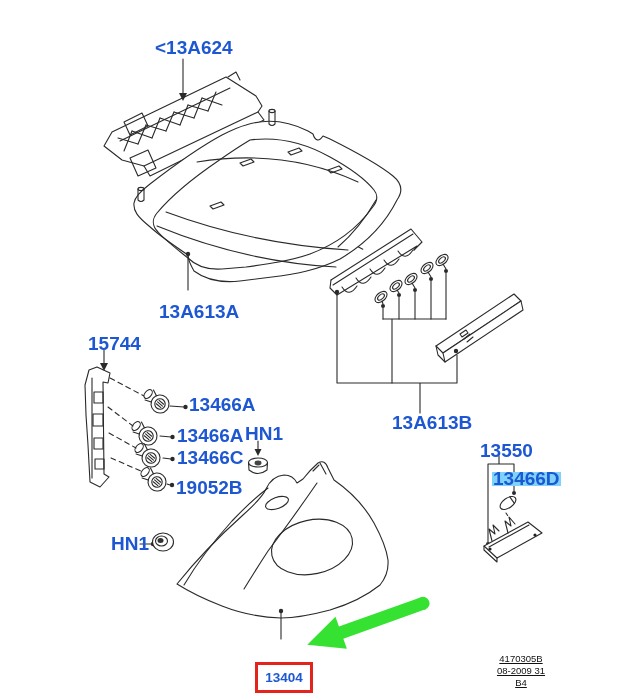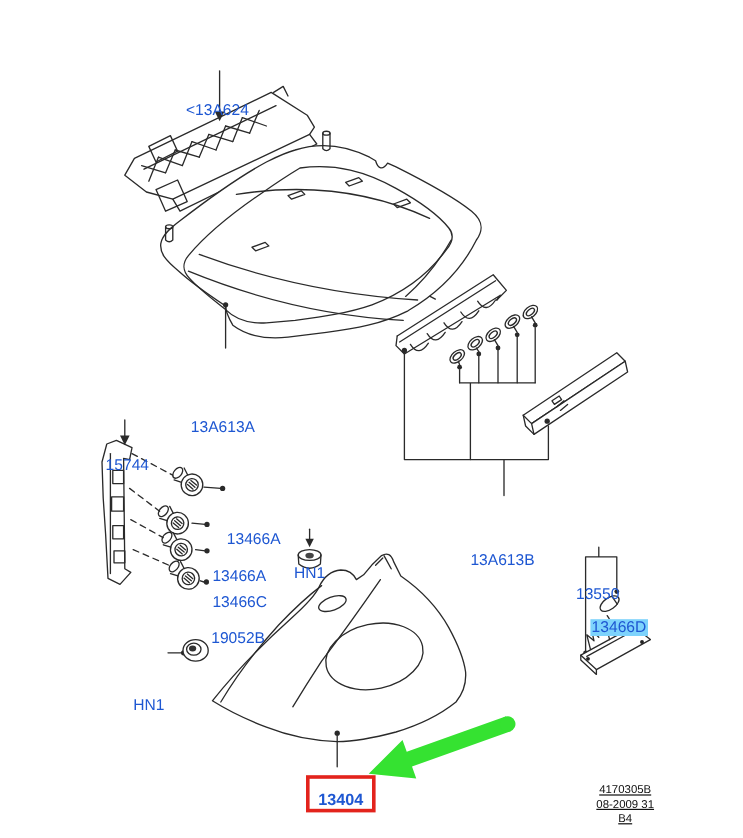--- a/index.html
+++ b/index.html
@@ -1,24 +1,24 @@
 <!DOCTYPE html>
 <html style="--label-blue: #1E57D2; --hl-red: #E3231C;"><head>
 <meta charset="utf-8">
 <style>
   html,body{margin:0;padding:0;background:#fff;}
   .canvas{position:relative;width:619px;height:698px;background:#ffffff;overflow:hidden;
           font-family:"Liberation Sans",sans-serif;}
   svg.art{position:absolute;left:0;top:0;}
-  .plabel{position:absolute;font-weight:normal;font-size:13px;line-height:14px;
-          color:var(--label-blue,#1E57D2);white-space:nowrap;margin-top:44px;}
+  .plabel{position:absolute;font-weight:bold;font-size:19px;line-height:14px;
+          color:var(--label-blue,#1E57D2);white-space:nowrap;}
   .plabel.bg{background:#7dd3fc;padding:0 1px;}
-  .hlbox{position:absolute;left:255px;top:646px;width:52px;height:25px;
+  .hlbox{position:absolute;left:255px;top:662px;width:52px;height:25px;
          border:3px solid var(--hl-red,#E3231C);background:#fff;
-         display:flex;align-items:flex-end;justify-content:center;}
+         display:flex;align-items:center;justify-content:center;}
   .hlbox span{font-weight:bold;font-size:13.5px;color:var(--label-blue,#1E57D2);}
   .footer{position:absolute;left:471px;top:653px;width:100px;text-align:center;
           font-size:9.5px;line-height:12px;color:#111;text-decoration:underline;}
 </style>
 </head>
 <body>
 
 <div class="canvas">
 
 <svg class="art" width="619" height="698" viewBox="0 0 619 698" fill="none" stroke="#2a2a2a" stroke-width="1.1" stroke-linecap="round" stroke-linejoin="round">

